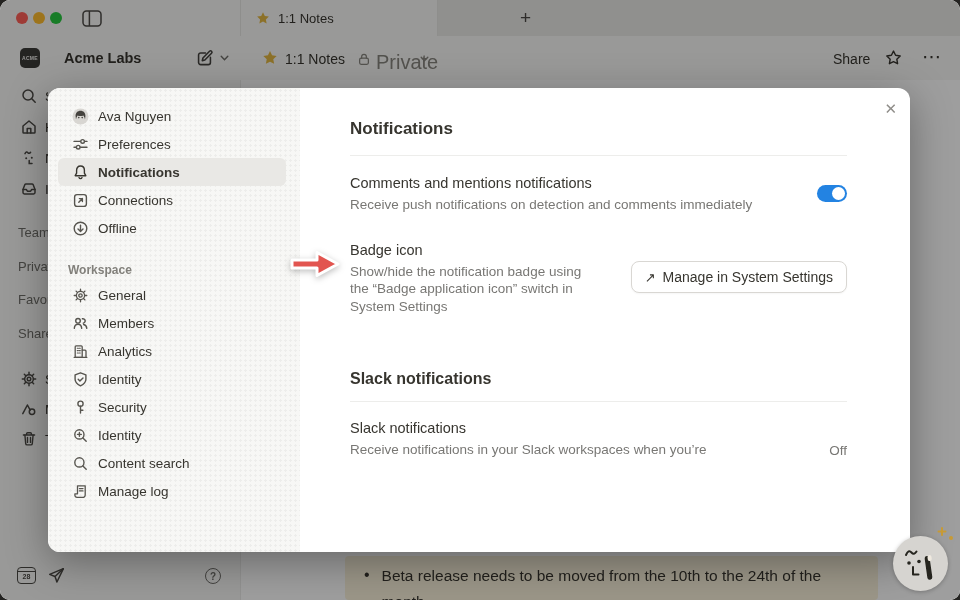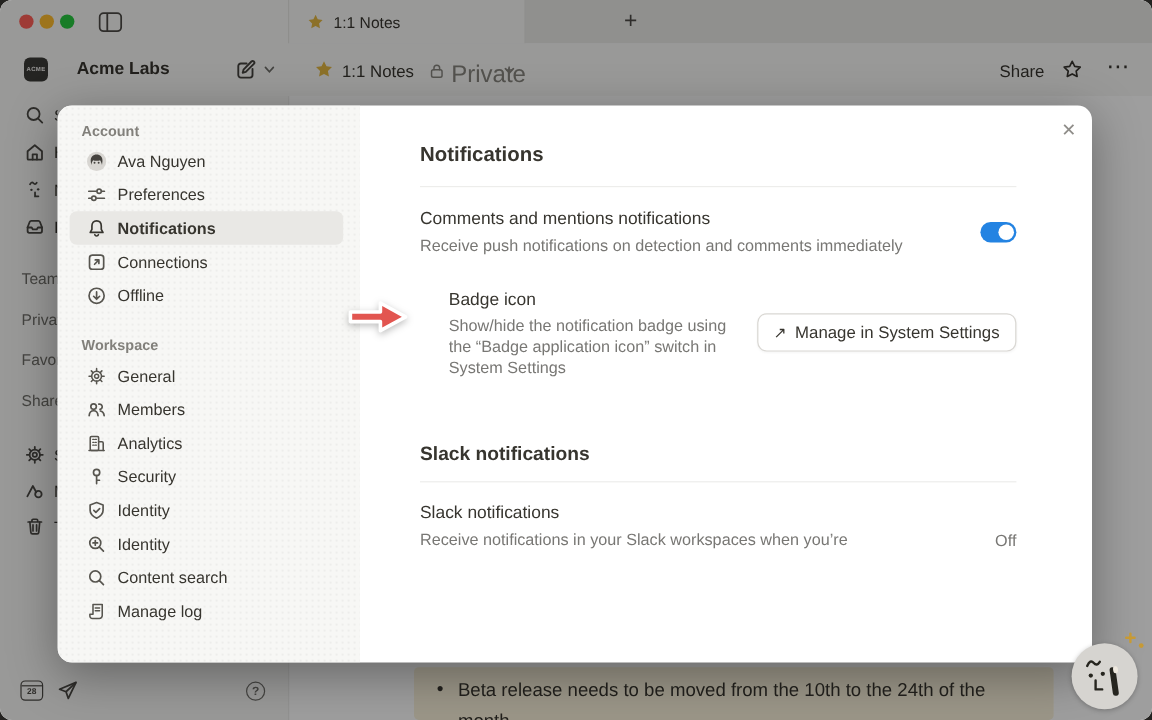--- a/index.html
+++ b/index.html
@@ -73,21 +73,21 @@
   .modal-main { position:relative; flex:1; padding:28px 63px 0 50px; }
   .m-close { position:absolute; top:96px; right:62px; color:#8f8d89; font-size:15px; line-height:1; }
   .modal-main .m-close { position:absolute; top:13px; right:13px; }
   .m-h1 { font-size:17px; font-weight:600; color:#37352f; line-height:26px; }
   .m-div { height:1px; background:#ededeb; margin-top:13px; }
   .m-row { display:flex; align-items:center; }
   .m-row .rleft { flex:1; }
   .r-title { font-size:14.5px; color:#37352f; line-height:20px; }
   .r-desc { margin-top:3px; font-size:13.5px; color:#787774; line-height:17.5px; }
   .w430 { max-width:430px; } .w245 { max-width:245px; }
-  .row1 { padding-top:17px; } .row2 { padding-top:24px; } .row3 { padding-top:26px;margin-left:24px; }
+  .row1 { padding-top:17px; } .row2 { padding-top:24px; } .row3 { padding-top:26px; }
   .m-h2 { margin-top:52px; font-size:16px; font-weight:600; color:#37352f; line-height:24px; }
   .row4 { padding-top:16px; align-items:flex-end; }
   .off-val { font-size:13.5px; color:#787774; padding-bottom:1px; }
 
   .toggle { width:30px; height:17px; border-radius:9px; background:#2383e2; position:relative; flex:none; }
   .toggle .knob { position:absolute; top:2px; right:2px; width:13px; height:13px; border-radius:50%; background:#fff; }
 
   .sys-btn { display:flex; align-items:center; gap:7px; height:32px; padding:0 13px;
              border:1px solid #d9d7d3; border-radius:8px; background:#fff;
              box-shadow:0 1px 2px rgba(0,0,0,.04); flex:none; }
@@ -260,21 +260,20 @@
 
   <div class="abs yellow-block">
     <span class="bullet-dot">•</span>
     <div class="bullet-text">Beta release needs to be moved from the 10th to the 24th of the month</div>
   </div>
 
   <div class="abs overlay"></div>
 
   <div class="abs modal">
     <div class="modal-side">
-      <div class="mside-label">Account</div>
 
       <div class="mside-item">
         <svg width="17" height="17" viewBox="0 0 17 17">
           <circle cx="8.5" cy="8.5" r="8" fill="#d8d6d2"></circle>
           <path d="M3.6 8.2 C3.4 4.8 5.6 2.7 8.5 2.7 C11.4 2.7 13.6 4.8 13.4 8.2 L13 11.6 C12.6 9.6 12.2 8.8 11.4 7.5 C10 8.2 7 8.2 5.6 7.5 C4.8 8.8 4.4 9.6 4 11.6 Z" fill="#44423e"></path>
           <circle cx="6.8" cy="9.6" r=".8" fill="#44423e"></circle>
             <circle cx="10.2" cy="9.6" r=".8" fill="#44423e"></circle>
         </svg>
         <span class="ilabel">Ava Nguyen</span>
       </div>
@@ -330,32 +329,32 @@
       <div class="mside-item">
         <svg width="17" height="17" viewBox="0 0 17 17" fill="none" stroke="#57554f" stroke-width="1.3" stroke-linecap="round" stroke-linejoin="round">
           <rect x="3.2" y="2.8" width="7" height="11.6" rx="1"></rect>
             <path d="M10.2 7.2 H13 a1 1 0 0 1 1 1 V14.4"></path>
             <path d="M2.2 14.4 H14.8"></path>
           <path d="M5.3 5.2 h1 M7.3 5.2 h1 M5.3 7.6 h1 M7.3 7.6 h1 M5.3 10 h1 M7.3 10 h1" stroke-width="1.1"></path>
         </svg>
         <span class="ilabel">Analytics</span>
       </div>
       <div class="mside-item">
+        <svg width="17" height="17" viewBox="0 0 17 17" fill="none" stroke="#57554f" stroke-width="1.4" stroke-linecap="round" stroke-linejoin="round">
+          <path d="M8.5 1.8 L13.9 3.8 V8.2 C13.9 11.4 11.7 13.3 8.5 14.8 C5.3 13.3 3.1 11.4 3.1 8.2 V3.8 Z"></path>
+          <path d="M6.2 8.3 L7.9 10 L11 6.9"></path>
+        </svg>
+        <span class="ilabel">Identity</span>
+      </div>
+      <div class="mside-item">
         <svg width="17" height="17" viewBox="0 0 17 17" fill="none" stroke="#57554f" stroke-width="1.4" stroke-linecap="round">
           <circle cx="8.5" cy="4.7" r="2.6"></circle>
             <path d="M8.5 7.3 V14 M8.5 11.2 H10.9"></path>
         </svg>
         <span class="ilabel">Security</span>
-      </div>
-      <div class="mside-item">
-        <svg width="17" height="17" viewBox="0 0 17 17" fill="none" stroke="#57554f" stroke-width="1.4" stroke-linecap="round" stroke-linejoin="round">
-          <path d="M8.5 1.8 L13.9 3.8 V8.2 C13.9 11.4 11.7 13.3 8.5 14.8 C5.3 13.3 3.1 11.4 3.1 8.2 V3.8 Z"></path>
-          <path d="M6.2 8.3 L7.9 10 L11 6.9"></path>
-        </svg>
-        <span class="ilabel">Identity</span>
       </div>
       <div class="mside-item">
         <svg width="17" height="17" viewBox="0 0 17 17" fill="none" stroke="#57554f" stroke-width="1.4" stroke-linecap="round">
           <circle cx="7.4" cy="7.4" r="4.6"></circle>
             <path d="M10.9 10.9 L14.2 14.2 M7.4 5.5 V9.3 M5.5 7.4 H9.3"></path>
         </svg>
         <span class="ilabel">Identity</span>
       </div>
       <div class="mside-item">
         <svg width="17" height="17" viewBox="0 0 17 17" fill="none" stroke="#57554f" stroke-width="1.4" stroke-linecap="round">

